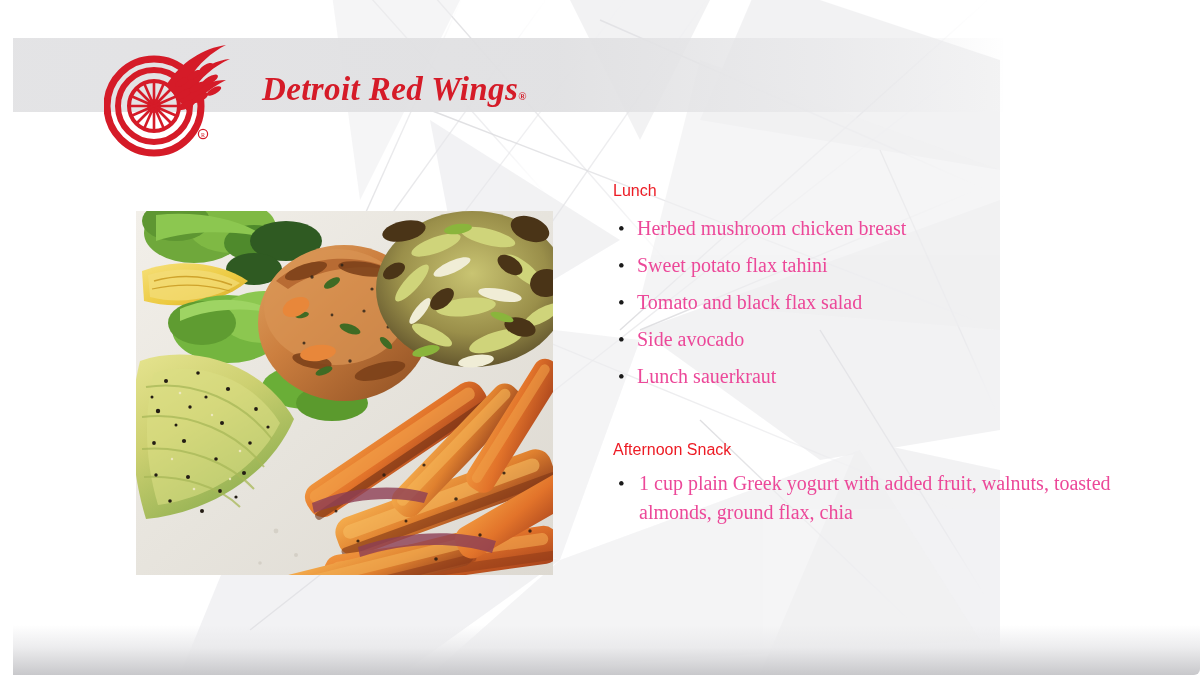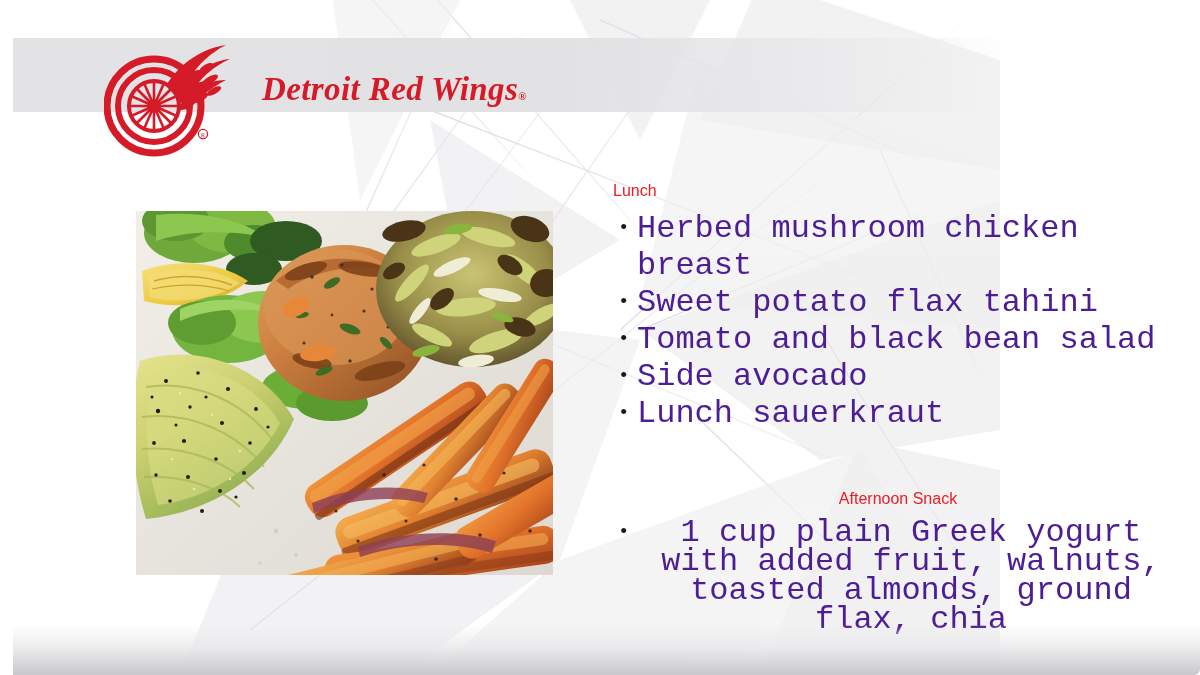--- a/index.html
+++ b/index.html
@@ -107,41 +107,41 @@
     font-family: "Liberation Sans", sans-serif;
   }
   ul.bullets {
     list-style: none;
     margin: 0;
     padding: 0;
   }
   ul.bullets li {
     position: relative;
     padding-left: 24px;
-    color: #4c1d95;
-    font-size: 32px;
+    color: #ec4899;
+    font-size: 20px;
     line-height: 37px;
-    font-family: Liberation Mono, monospace;
+    font-family: Liberation Serif, serif;
   }
   ul.bullets li::before {
     content: "\2022";
     position: absolute;
     left: 5px;
     top: 0;
     font-size: 19px;
     line-height: 37px;
     color: #1a1a1a;
   }
   ul.bullets li.tight {
     line-height: 29px;
     padding-left: 26px;
   }
   ul.bullets li.tight::before { line-height: 29px; }
 
-  #snack-block { margin-top: 52px; text-align: center; }
+  #snack-block { margin-top: 40px; }
 
   
   #footer-band {
     position: absolute;
     left: 13px;
     bottom: 0;
     width: 1187px;
     height: 50px;
     background: linear-gradient(180deg,
         rgba(255,255,255,0) 0%,
@@ -493,21 +493,21 @@
     </svg>
   </div>
 
   <div id="content">
 
     <div>
       <div class="section-heading">Lunch</div>
       <ul class="bullets">
         <li>Herbed mushroom chicken breast</li>
         <li>Sweet potato flax tahini</li>
-        <li>Tomato and black bean salad</li>
+        <li>Tomato and black flax salad</li>
         <li>Side avocado</li>
         <li>Lunch sauerkraut</li>
       </ul>
     </div>
 
     <div id="snack-block">
       <div class="section-heading">Afternoon Snack</div>
       <ul class="bullets">
         <li class="tight">1 cup plain Greek yogurt with added fruit, walnuts, toasted almonds, ground flax, chia</li>
       </ul>

